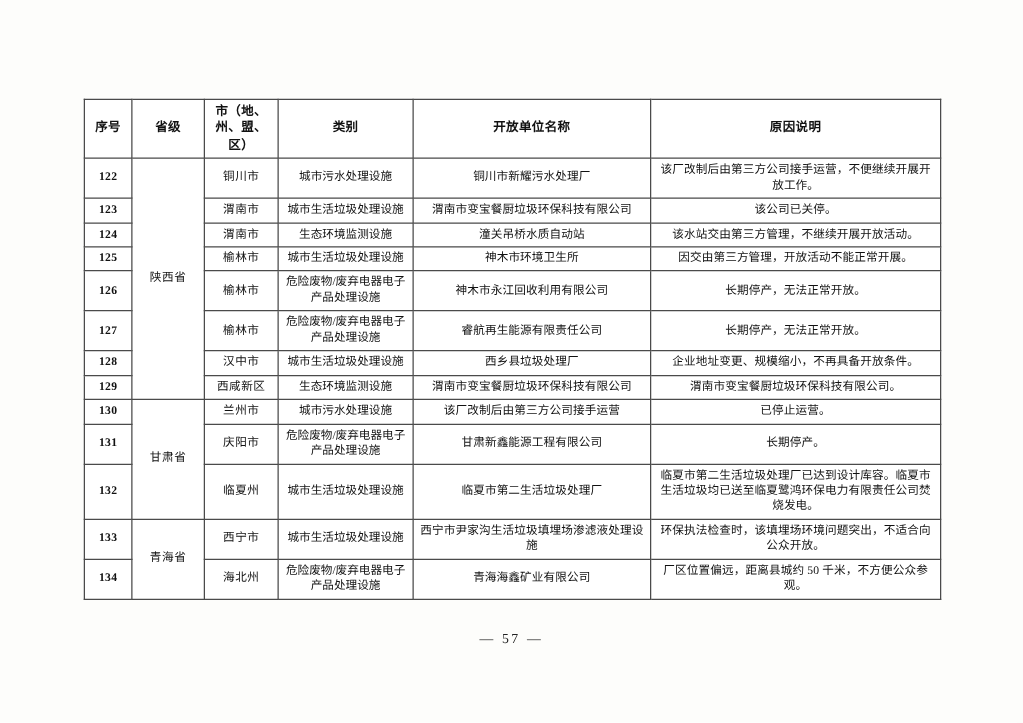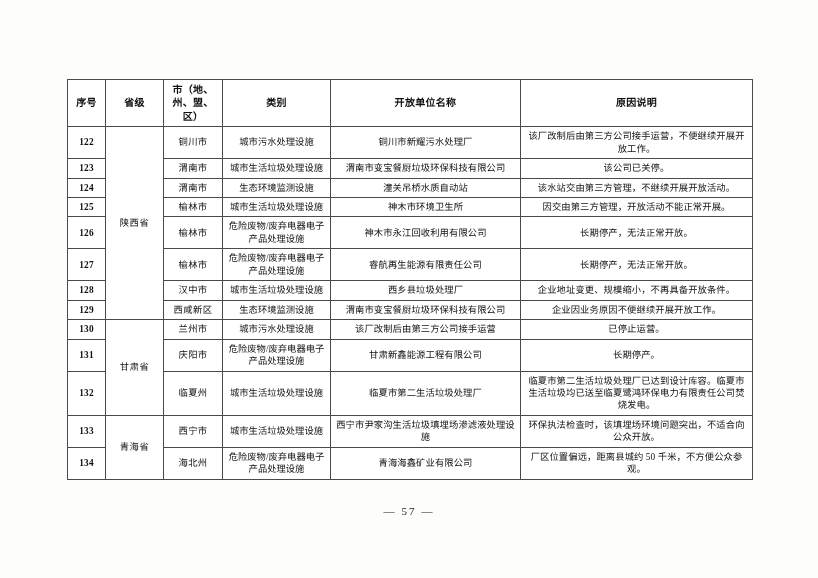--- a/index.html
+++ b/index.html
@@ -172,21 +172,21 @@
             <td class="city-cell">汉中市</td>
             <td class="cat-cell">城市生活垃圾处理设施</td>
             <td class="unit-cell">西乡县垃圾处理厂</td>
             <td class="reason-cell">企业地址变更、规模缩小，不再具备开放条件。</td>
           </tr>
           <tr>
             <td class="seq-cell">129</td>
             <td class="city-cell">西咸新区</td>
             <td class="cat-cell">生态环境监测设施</td>
             <td class="unit-cell">渭南市变宝餐厨垃圾环保科技有限公司</td>
-            <td class="reason-cell">企业因业务原因不便继续开展开放工作。</td>
+            <td class="reason-cell">渭南市变宝餐厨垃圾环保科技有限公司。</td>
           </tr>
           <tr>
             <td class="seq-cell">130</td>
             <td class="prov-cell" rowspan="3">甘肃省</td>
             <td class="city-cell">兰州市</td>
             <td class="cat-cell">城市污水处理设施</td>
             <td class="unit-cell">该厂改制后由第三方公司接手运营</td>
             <td class="reason-cell">已停止运营。</td>
           </tr>
           <tr>

